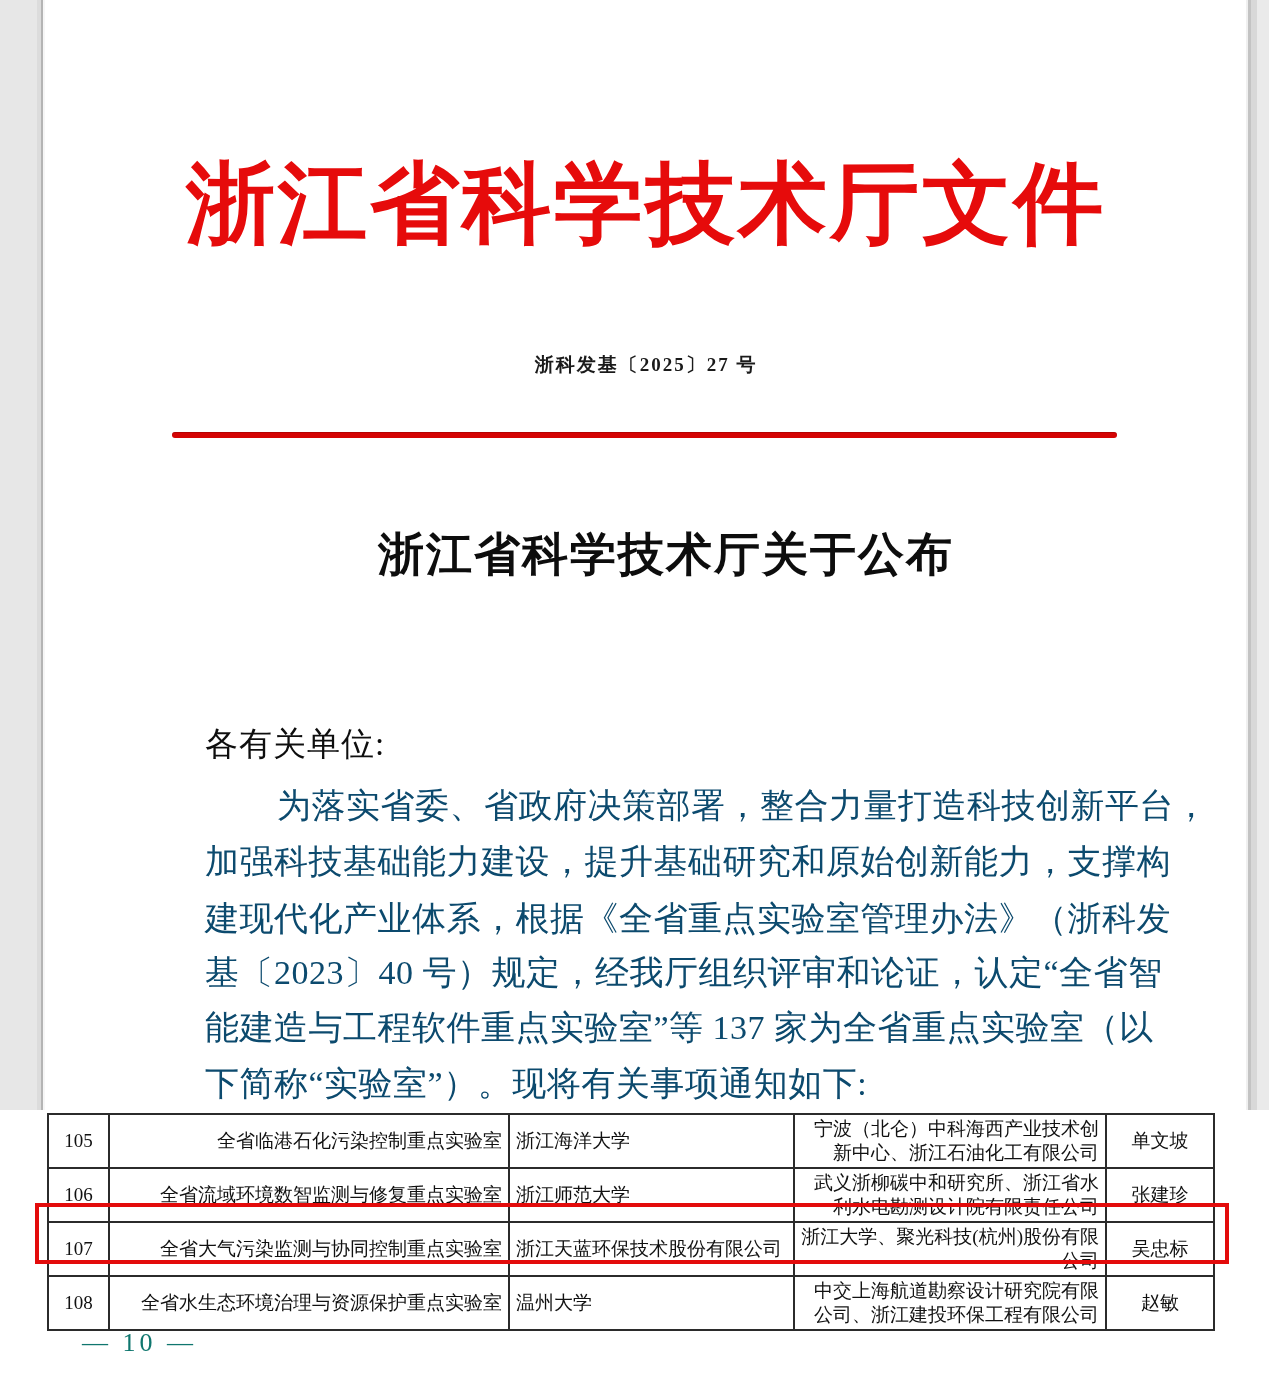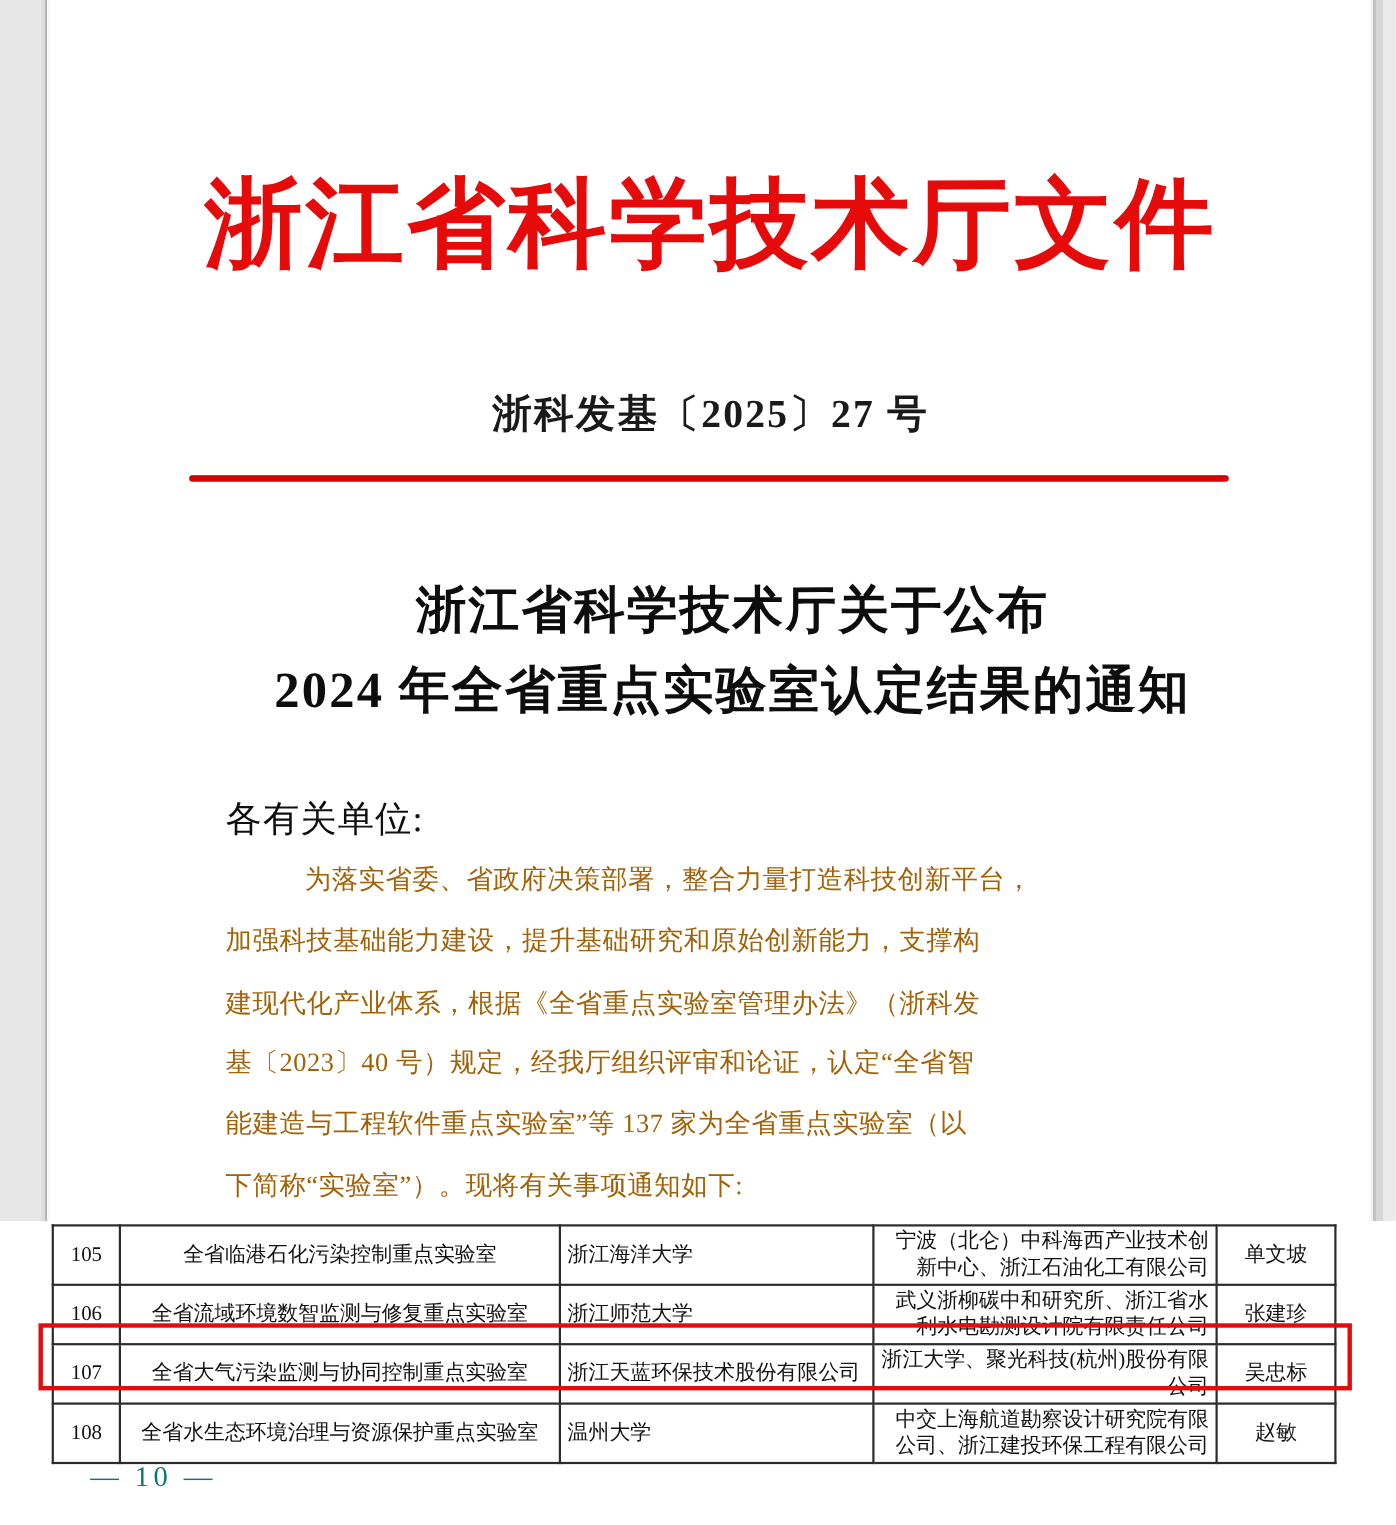--- a/index.html
+++ b/index.html
@@ -24,37 +24,37 @@
     background:linear-gradient(to right,#f0f0f0 0 2px,#c3c3c3 2px 5px,#d8d8d8 5px 11px,#eaeaea 11px 23px);
   }
 
   .agency-title{
     position:absolute;left:46px;top:144px;width:1200px;
     text-align:center;font-size:89px;font-weight:bold;
     color:var(--red-title,#e60b0b);letter-spacing:3px;white-space:nowrap;
   }
   .doc-number{
     position:absolute;left:46px;top:352px;width:1200px;text-align:center;
-    font-size:36px;font-weight:bold;letter-spacing:2px;color:#1a1a1a;
+    font-size:19px;font-weight:bold;letter-spacing:2px;color:#1a1a1a;
   }
   .red-rule{
     position:absolute;left:172px;top:432px;width:945px;height:6px;
     background:var(--red-rule,#d40404);border-radius:3px;
     box-shadow:0 1px 0 rgba(120,0,0,0.35) inset;
   }
   .notice-title-1,.notice-title-2{
     position:absolute;left:66px;top:524px;width:1200px;text-align:center;
     font-size:46px;font-weight:bold;letter-spacing:2px;color:#0d0d0d;white-space:nowrap;
   }
   .notice-title-2{top:597px;}
   .salutation{
     position:absolute;left:205px;top:722px;font-size:33px;color:#0e0e0e;letter-spacing:1px;
   }
   #body-lines .body-line{
-    position:absolute;left:205px;font-size:24px;color:#a16207;
+    position:absolute;left:205px;font-size:34px;color:#0c4a6e;
     letter-spacing:0.5px;white-space:nowrap;
   }
   #body-lines .body-line:nth-child(1){top:783px;left:277px;}
   #body-lines .body-line:nth-child(2){top:839px;}
   #body-lines .body-line:nth-child(3){top:896px;}
   #body-lines .body-line:nth-child(4){top:950px;}
   #body-lines .body-line:nth-child(5){top:1005px;}
   #body-lines .body-line:nth-child(6){top:1061px;}
 
   
@@ -67,21 +67,21 @@
   table.labs td{
     border:2px solid #2b2b2b;font-size:19px;color:#111;
     vertical-align:middle;line-height:24px;padding:2px 6px;
     overflow:hidden;
   }
   table.labs tr:nth-child(1){height:51px;}
   table.labs tr:nth-child(2){height:45px;}
   table.labs tr:nth-child(3){height:49px;}
   table.labs tr:nth-child(4){height:48px;}
   td.cell-no{text-align:center;font-size:19px;}
-  td.cell-lab{text-align:center;padding-left:18px;white-space:nowrap;}
+  td.cell-lab{text-align:right;padding-left:18px;white-space:nowrap;}
   td.cell-host{text-align:left;padding-left:10px;}
   td.cell-partners{text-align:right;font-size:18px;padding-left:6px;padding-right:4px;}
   td.cell-director{text-align:center;border-radius:26px;}
 
   .highlight-box{
     position:absolute;left:35px;top:1203px;width:1186px;height:53px;
     border:4px solid var(--red-box,#e30b0b);background:transparent;pointer-events:none;
   }
 
   .page-number{
@@ -98,21 +98,20 @@
     <div class="gray-left"></div>
     <div class="gray-right"></div>
 
     <div class="agency-title">浙江省科学技术厅文件</div>
 
     <div class="doc-number">浙科发基〔2025〕27 号</div>
 
     <div class="red-rule"></div>
 
     <div class="notice-title-1">浙江省科学技术厅关于公布</div>
-    <div class="notice-title-2">2024 年全省重点实验室认定结果的通知</div>
 
     <div class="salutation">各有关单位:</div>
 
     <div id="body-lines">
         <div class="body-line">为落实省委、省政府决策部署，整合力量打造科技创新平台，</div>
         <div class="body-line">加强科技基础能力建设，提升基础研究和原始创新能力，支撑构</div>
         <div class="body-line">建现代化产业体系，根据《全省重点实验室管理办法》（浙科发</div>
         <div class="body-line">基〔2023〕40 号）规定，经我厅组织评审和论证，认定“全省智</div>
         <div class="body-line">能建造与工程软件重点实验室”等 137 家为全省重点实验室（以</div>
         <div class="body-line">下简称“实验室”）。现将有关事项通知如下:</div>

